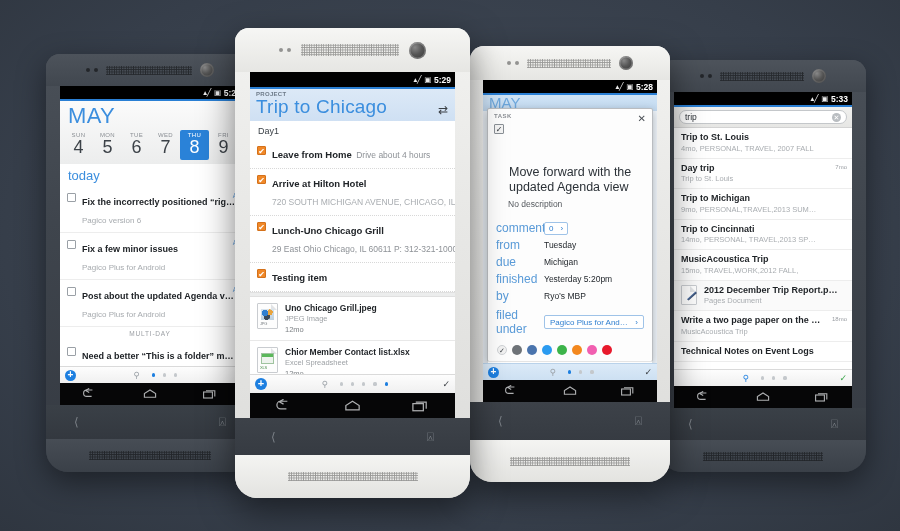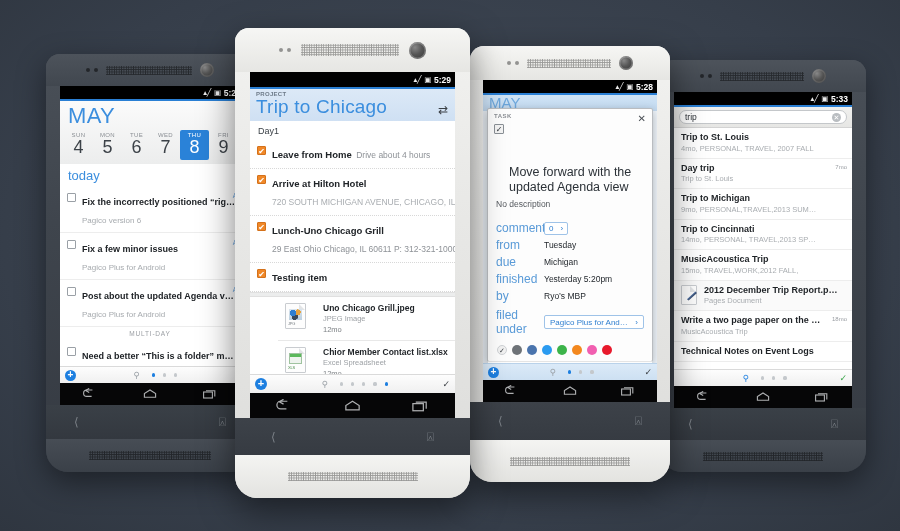--- a/index.html
+++ b/index.html
@@ -121,37 +121,37 @@
 
   
   .proj-hd { background:linear-gradient(180deg,#dce9f7,#cfe0f3); padding:2px 6px 4px; position:relative;}
   .proj-kicker { font-size:6px; color:#6d7a88; font-weight:bold; letter-spacing:.3px;}
   .proj-title { font-size:19px; color:#3b8ede; font-weight:300; line-height:1.05; letter-spacing:.2px;}
   .shuffle { position:absolute; right:7px; top:14px; font-size:12px; color:#3b4046;}
   .daylbl { font-size:9px; color:#3c4248; padding:5px 8px 4px; background:#fff; font-weight:500;}
   .drow { display:flex; gap:6px; padding:4px 7px 6px; background:#fff;
           border-bottom:1px dotted #d8d8d8; align-items:flex-start;}
   .gap { height:5px; background:#eceded; border-top:1px solid #e0e0e0; border-bottom:1px solid #e0e0e0;}
-  .frow { display:flex; gap:17px; padding:6px 7px; background:#fff; border-bottom:1px solid #e8e8e8; align-items:flex-start;margin-left:28px;}
+  .frow { display:flex; gap:7px; padding:6px 7px; background:#fff; border-bottom:1px solid #e8e8e8; align-items:flex-start;}
   .fmeta1 { font-size:8.5px; color:#1e2226; font-weight:bold;}
   .fmeta2 { font-size:7.5px; color:#9ea2a6; margin-top:1.5px;}
   .fmeta3 { font-size:7.5px; color:#7d8185; margin-top:1.5px;}
 
   
   .dlgwrap { position:absolute; left:0; right:0; top:28px; bottom:0; }
   .dialog { position:absolute; left:4px; right:4px; top:0; bottom:40px;
             background:#fdfdfd; border:1px solid #b9bcc0; border-radius:2px;
             box-shadow:0 3px 10px rgba(0,0,0,.28); display:flex; flex-direction:column;}
   .dlg-kicker{ font-size:6px; color:#8b8f94; letter-spacing:.5px; padding:4px 6px 0; font-weight:bold;}
   .dlg-x { position:absolute; right:6px; top:4px; font-size:10px; color:#4b5056;}
   .dlg-title-row{ display:flex; gap:5px; padding:2px 8px 0 6px;}
   .dlg-cbx { width:10px;height:10px;border:1px solid #8a9096; background:#f4f4f4; border-radius:1px;
              flex:0 0 auto; margin-top:3px; font-size:8px; line-height:9px; text-align:center; color:#2b3036;}
   .dlg-title { font-size:12.5px; color:#2c3238; font-weight:300; line-height:1.18;margin-top:44px;}
-  .dlg-desc { font-size:8.5px; color:#55595e; padding:4px 8px 5px; }
+  .dlg-desc { font-size:8.5px; color:#55595e; padding:4px 20px 5px; }
   .dlg-sep { height:1px; background:#e2e2e2; margin:2px 8px 4px;}
   .kv { display:flex; align-items:center; gap:6px; padding:1.5px 8px;}
   .kv .k { width:42px; text-align:left; font-size:12px; color:#5a9bd8; flex:0 0 auto;}
   .kv .v { font-size:8.5px; color:#24292e;}
   .pill { border:1px solid #9fc3e8; border-radius:2px; background:#fff;
           font-size:8px; color:#2f7fd0; padding:1.5px 5px; display:inline-flex; gap:7px;}
   .pill.sm { padding:1px 4px; color:#2f7fd0;}
   .swatches { display:flex; gap:5px; padding:7px 8px 6px 9px;}
   .sw { width:10px;height:10px;border-radius:50%;}
   .sw.none { background:#f2f2f2; border:1px solid #cfd2d5; color:#3a3f44; font-size:7px;

